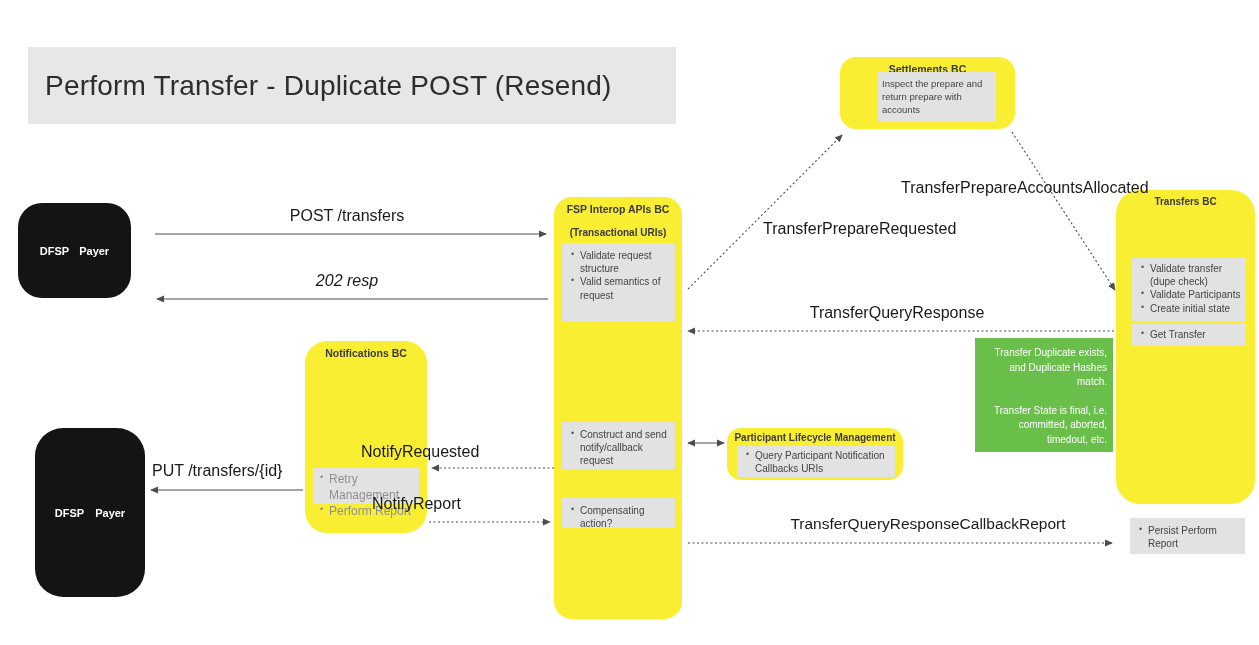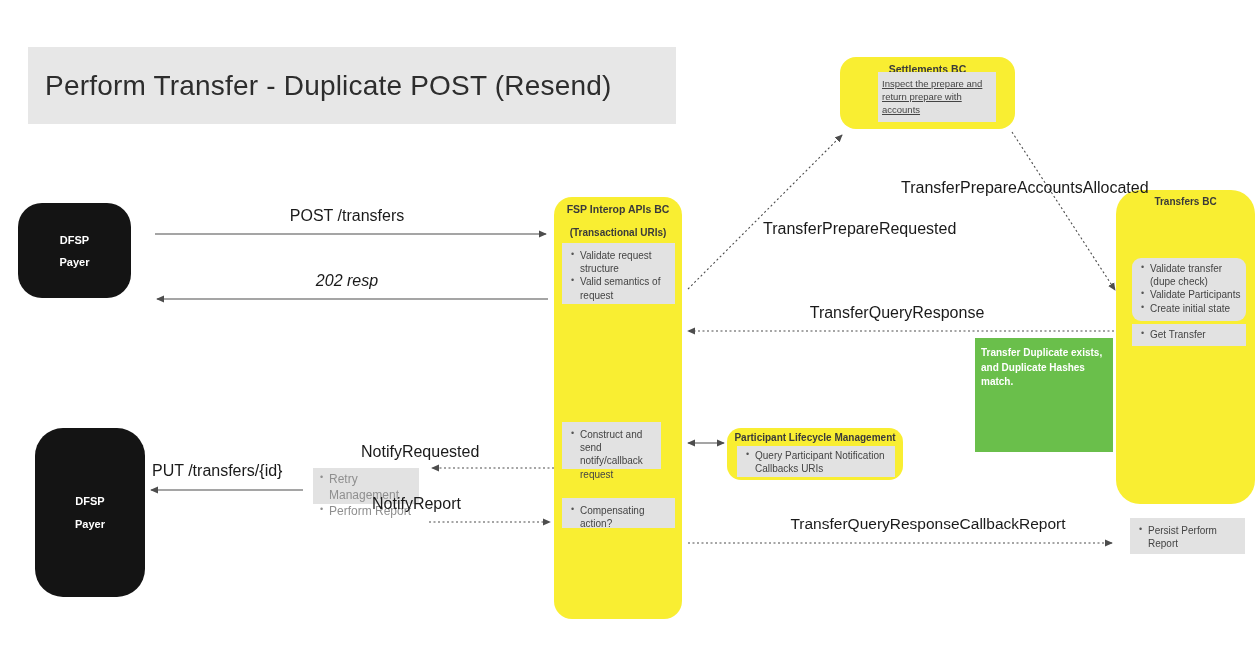--- a/index.html
+++ b/index.html
@@ -6,38 +6,38 @@
     --yellow:#f9ee32; --green:#6abf4b; --graybox:#e2e2e2; --banner:#e7e7e7;
     --actor:#141414; --arrow:#4d4d4d; --labeltext:#1a1a1a;
   }
   *{box-sizing:border-box;}
   body{margin:0;background:#fff;font-family:"Liberation Sans",sans-serif;}
   #canvas{position:relative;width:1259px;height:645px;background:#fff;overflow:hidden;}
 
   .banner{position:absolute;background:var(--banner);display:flex;align-items:center;padding-left:17px;}
   .banner h1{font-size:28px;font-weight:400;color:#2d2d2d;margin:0;letter-spacing:.2px;}
 
-  .actor{position:absolute;background:var(--actor);color:#fff;display:flex;flex-direction:column;
+  .actor{position:absolute;background:var(--actor);color:#fff;display:flex;flex-direction:row;
          align-items:center;justify-content:center;gap:10px;font-size:11px;font-weight:bold;}
 
   .bc{position:absolute;background:var(--yellow);}
   .bc-title{font-size:10.5px;font-weight:bold;color:#3a3a3a;text-align:center;padding-top:6px;}
   .bc-subtitle{font-size:10px;font-weight:bold;color:#3a3a3a;text-align:center;padding-top:12px;}
 
   .graybox{position:absolute;background:var(--graybox);color:#444;font-size:10px;line-height:1.32;
            padding:6px 4px 6px 4px;}
   ul.bullets{margin:0;padding:0;list-style:none;}
   ul.bullets li{position:relative;padding-left:14px;}
   ul.bullets li::before{content:"\2022";position:absolute;left:5px;top:0;font-size:9px;color:#555;}
   .graybox.small{font-size:12px;color:#8f8f8f;padding:4px 2px;}
   .graybox.small li::before{color:#8f8f8f;}
-  .graybox.plain{line-height:1.35;text-decoration:underline;}
+  .graybox.plain{line-height:1.35;}
 
   .note-green{position:absolute;background:var(--green);color:#fff;font-size:10px;line-height:1.45;
-              text-align:left;padding:8px 6px;font-weight:bold;}
+              text-align:right;padding:8px 6px;}
   .note-green p{margin:0 0 14px 0;}
   .note-green p:last-child{margin-bottom:0;}
 
   .msg{position:absolute;font-size:16px;color:var(--labeltext);white-space:nowrap;}
   .msg.center{transform:translateX(-50%);}
 
   svg.wires{position:absolute;left:0;top:0;pointer-events:none;}
   .wire{stroke:var(--arrow);stroke-width:1.1;fill:none;}
   .wire.dotted{stroke-dasharray:2 2.5;}
 </style>
@@ -61,76 +61,80 @@
 
   <div class="bc" style="left:840px;top:57px;width:175px;height:72px;border-radius:16px;">
     <div class="bc-title">Settlements BC</div>
   </div>
   <div class="graybox plain" style="left:878px;top:72px;width:118px;height:50px;font-size:9.5px;">Inspect the prepare and return prepare with accounts</div>
 
   <div class="bc" style="left:554px;top:197px;width:128px;height:422px;border-radius:18px;">
     <div class="bc-title">FSP Interop APIs BC</div>
     <div class="bc-subtitle">(Transactional URIs)</div>
   </div>
-  <div class="graybox" style="left:562px;top:243px;width:113px;height:61px;">
+  <div class="graybox" style="left:562px;top:243px;width:113px;height:78px;">
     <ul class="bullets">
       <li>Validate request structure</li>
       <li>Valid semantics of request</li>
     </ul>
   </div>
-  <div class="graybox" style="left:562px;top:422px;width:99px;height:47px;">
+  <div class="graybox" style="left:562px;top:422px;width:113px;height:47px;">
     <ul class="bullets">
       <li>Construct and send notify/callback request</li>
     </ul>
   </div>
   <div class="graybox" style="left:562px;top:498px;width:113px;height:30px;">
     <ul class="bullets">
       <li>Compensating action?</li>
     </ul>
   </div>
 
+  <div class="bc" style="left:305px;top:341px;width:122px;height:192px;border-radius:22px;">
+    <div class="bc-title">Notifications BC</div>
+  </div>
   <div class="graybox small" style="left:313px;top:468px;width:106px;height:36px;">
     <ul class="bullets">
       <li>Retry Management</li>
       <li>Perform Report</li>
     </ul>
   </div>
 
   <div class="bc" style="left:727px;top:428px;width:176px;height:52px;border-radius:14px;">
     <div class="bc-title" style="font-size:10px;padding-top:4px;">Participant Lifecycle Management</div>
   </div>
   <div class="graybox" style="left:737px;top:446px;width:158px;height:31px;padding-top:3px;">
     <ul class="bullets">
       <li>Query Participant Notification Callbacks URIs</li>
     </ul>
   </div>
 
   <div class="bc" style="left:1116px;top:190px;width:139px;height:314px;border-radius:24px;">
     <div class="bc-title" style="font-size:10px;">Transfers BC</div>
   </div>
-  <div class="graybox" style="left:1132px;top:258px;width:114px;height:63px;padding-top:4px;border-radius:9px;">
+  <div class="graybox" style="left:1132px;top:258px;width:114px;height:63px;padding-top:4px;">
     <ul class="bullets">
       <li>Validate transfer (dupe check)</li>
       <li>Validate Participants</li>
       <li>Create initial state</li>
     </ul>
   </div>
   <div class="graybox" style="left:1132px;top:324px;width:114px;height:22px;padding-top:4px;">
     <ul class="bullets">
       <li>Get Transfer</li>
     </ul>
   </div>
   <div class="graybox" style="left:1130px;top:518px;width:115px;height:36px;">
     <ul class="bullets">
       <li>Persist Perform Report</li>
     </ul>
   </div>
 
   <div class="note-green" style="left:975px;top:338px;width:138px;height:114px;">
     <p>Transfer Duplicate exists, and Duplicate Hashes match.</p>
+    <p>Transfer State is final, i.e. committed, aborted, timedout, etc.</p>
   </div>
 
   <div class="msg center" style="left:347px;top:207px;">POST /transfers</div>
   <div class="msg center" style="left:347px;top:272px;font-style:italic;">202 resp</div>
   <div class="msg" style="left:763px;top:220px;">TransferPrepareRequested</div>
   <div class="msg" style="left:901px;top:179px;">TransferPrepareAccountsAllocated</div>
   <div class="msg center" style="left:897px;top:304px;">TransferQueryResponse</div>
   <div class="msg" style="left:361px;top:443px;">NotifyRequested</div>
   <div class="msg" style="left:372px;top:495px;">NotifyReport</div>
   <div class="msg" style="left:152px;top:462px;">PUT /transfers/{id}</div>

